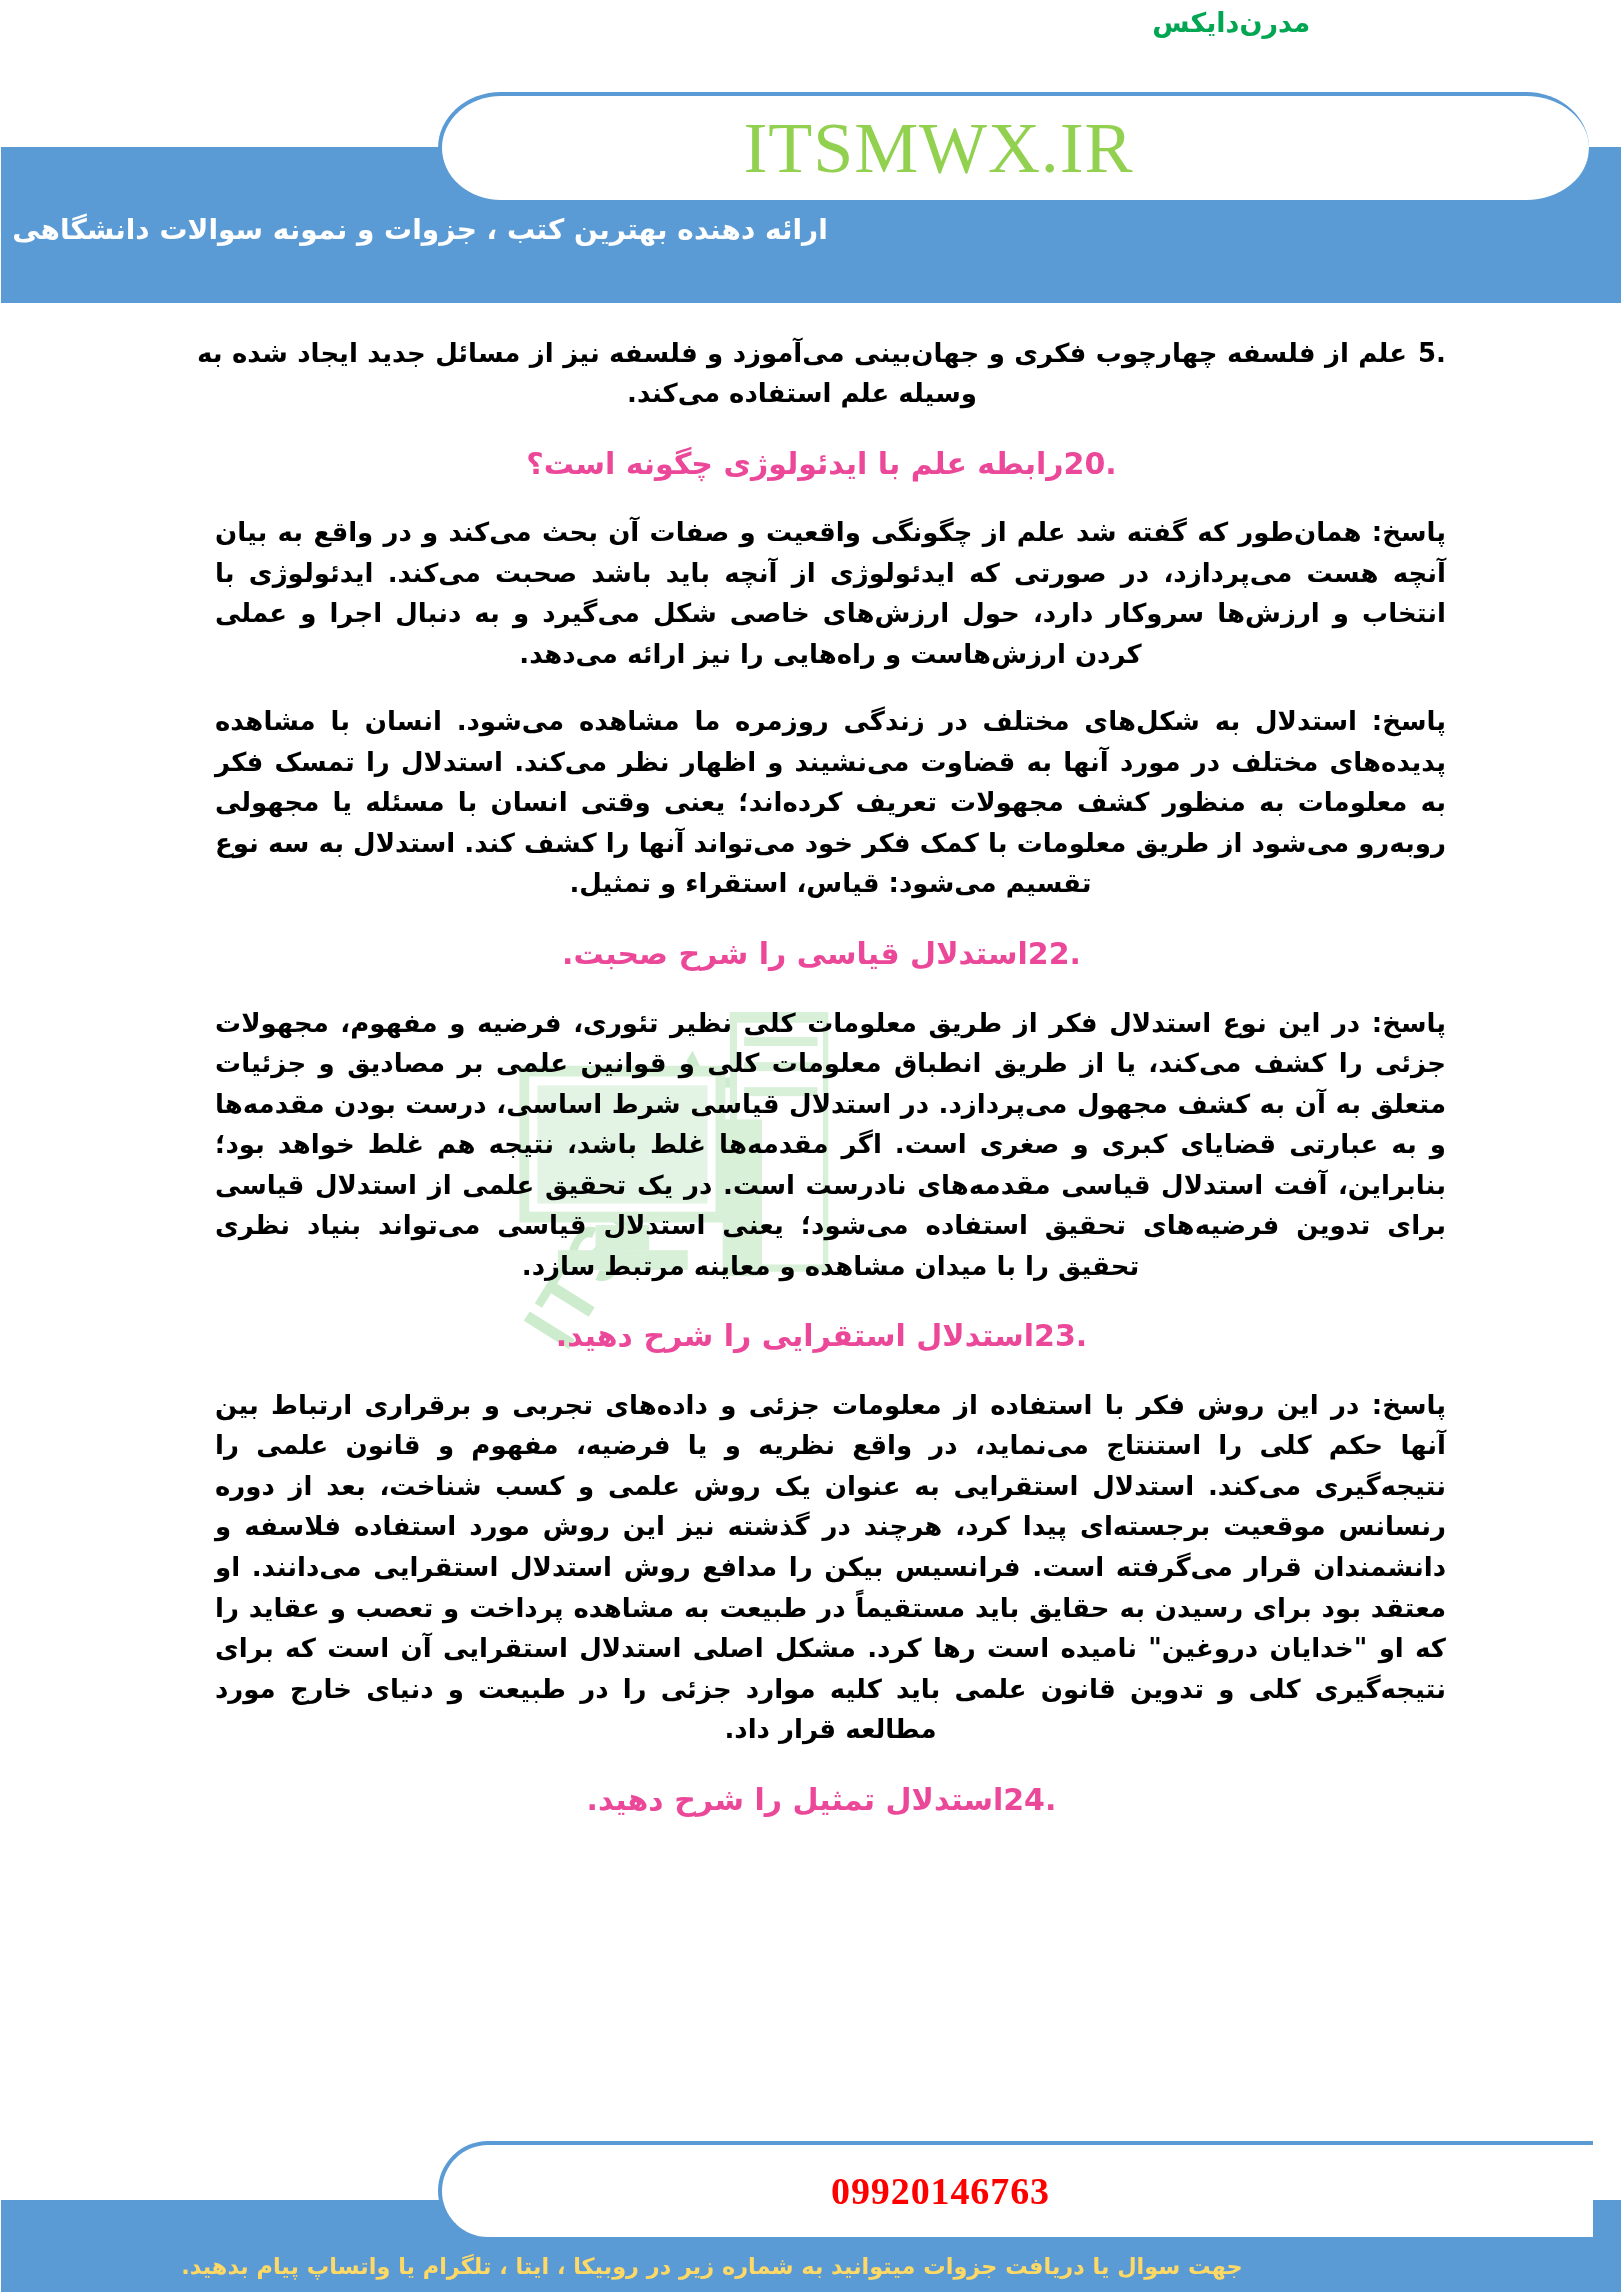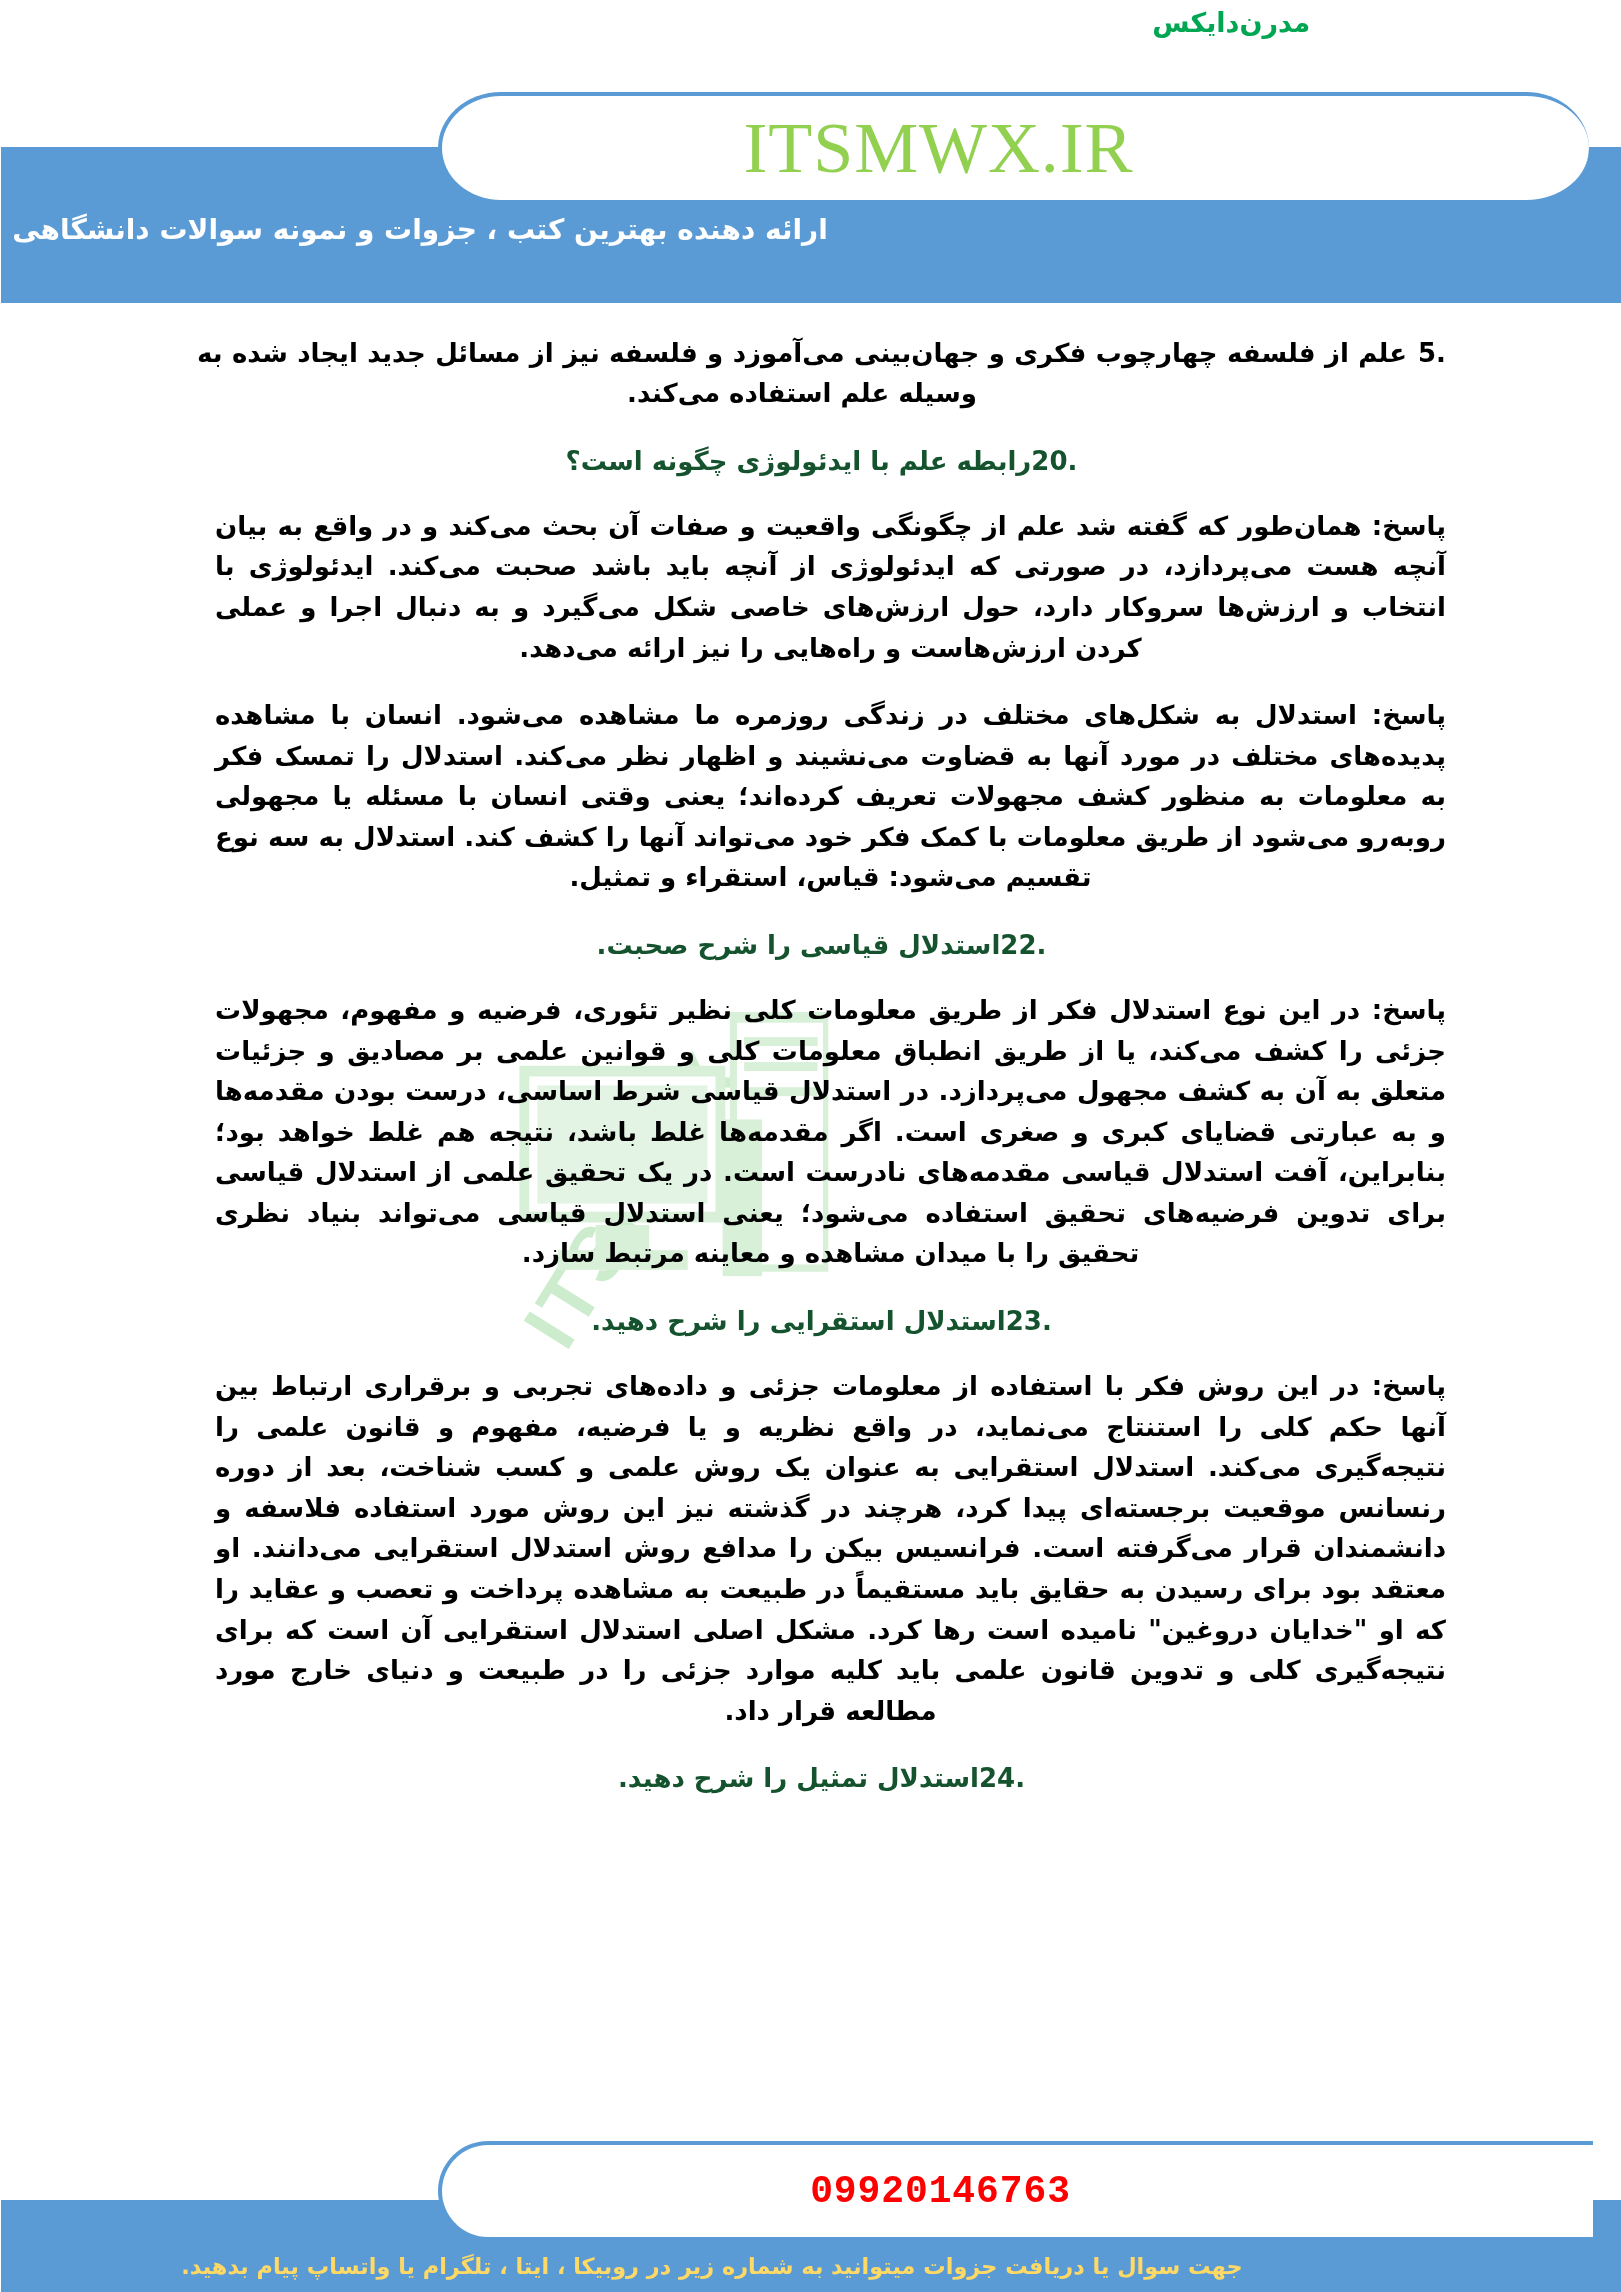--- a/index.html
+++ b/index.html
@@ -136,23 +136,23 @@
     padding-right: 39px;
     position: relative;
     direction: rtl;
   }
   .numbered .num {
     position: absolute;
     right: 0;
     top: 0;
   }
   .q-head {
-    font-size: 26px;
-    font-weight: bold;
-    color: #14532d;
+    font-size: 30px;
+    font-weight: bold;
+    color: #ec4899;
     margin: 0 0 25px 0;
     text-align: center;
     direction: rtl;
     line-height: 1.55;
   }
   .ans {
     font-size: 26px;
     font-weight: bold;
     color: #000;
     margin: 0 0 27px 18px;
@@ -190,21 +190,21 @@
     border-radius: 56px 0 0 56px;
     box-sizing: border-box;
     display: flex;
     align-items: center;
     justify-content: center;
   }
   .footer-phone {
     color: #ff0000;
     font-size: 38px;
     font-weight: bold;
-    font-family: Liberation Mono, monospace;
+    font-family: Liberation Serif, serif;
     direction: ltr;
     transform: translateX(-77px);
     letter-spacing: 0.9px;
   }
   .footer-note {
     position: absolute;
     bottom: 14.3px;
     left: 0;
     width: 1622px;
     text-align: center;

